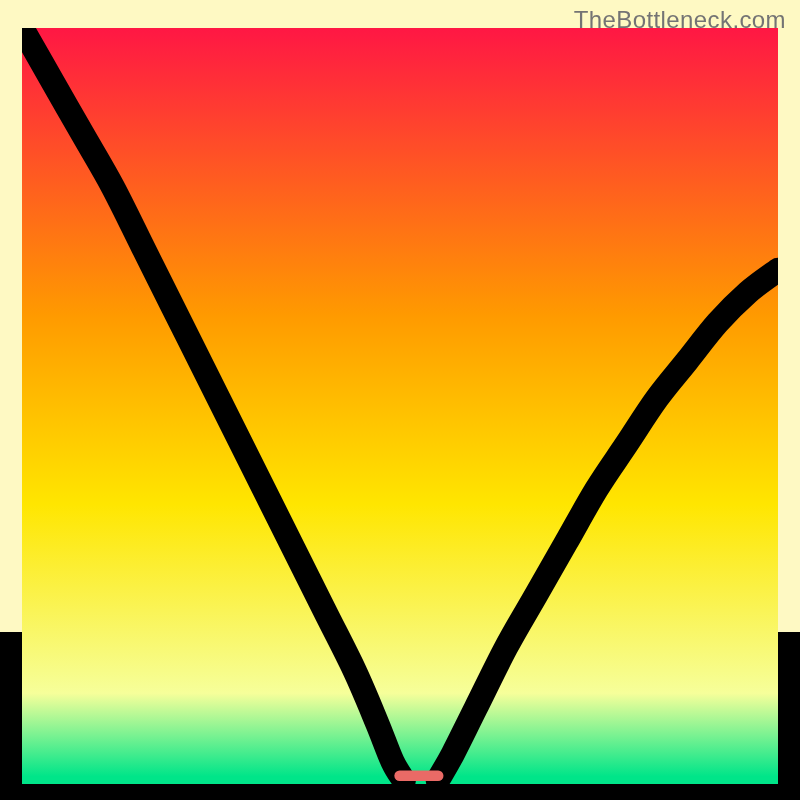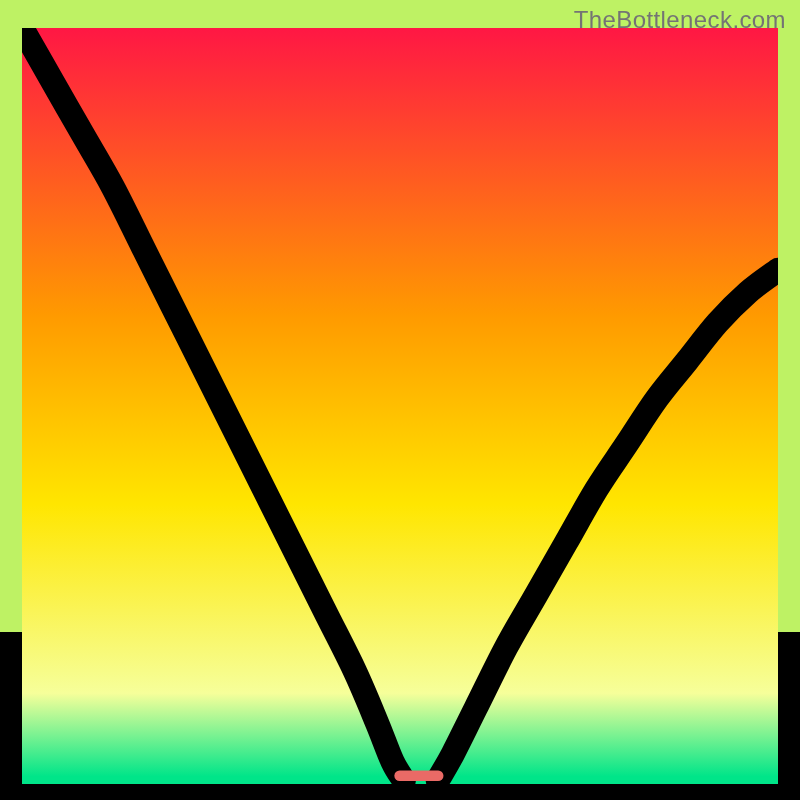--- a/index.html
+++ b/index.html
@@ -8,21 +8,21 @@
     width: 800px;
     height: 800px;
     overflow: hidden;
     background: #000;
     font-family: Arial, Helvetica, sans-serif;
   }
   .frame {
     position: relative;
     width: 800px;
     height: 632px;
-    background: #bef264;
+    background: #fef9c3;
   }
   .watermark {
     position: absolute;
     top: 6px;
     right: 14px;
     color: #747474;
     font-size: 24px;
     letter-spacing: 0.4px;
     font-weight: 400;
     z-index: 20;

